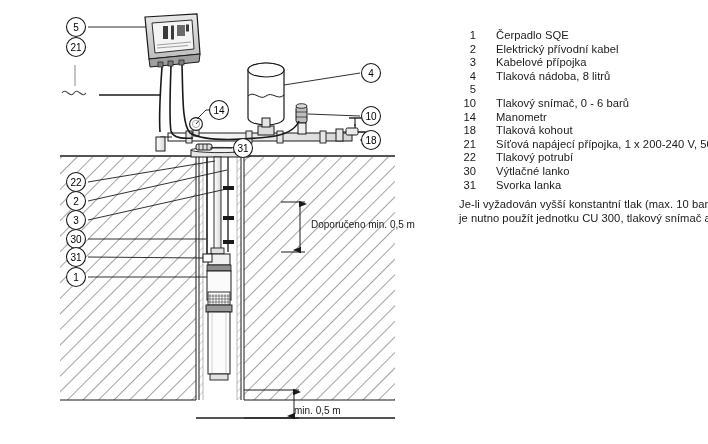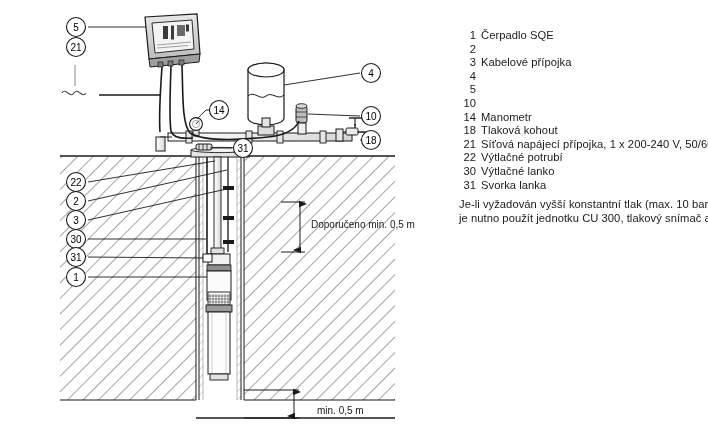--- a/index.html
+++ b/index.html
@@ -6,31 +6,31 @@
   body{width:708px;height:444px;position:relative;overflow:hidden;
        font-family:"Liberation Sans","DejaVu Sans",sans-serif;color:#1a1a1a;}
   .stage{position:absolute;inset:0;width:708px;height:444px;}
   svg{display:block;}
 
   
   #legend{position:absolute;left:459px;top:29px;width:248px;}
   .leg-row{display:flex;align-items:flex-start;font-size:11.2px;line-height:13.6px;
            letter-spacing:.05px;white-space:nowrap;}
   .leg-num{width:17px;text-align:right;flex:0 0 17px;}
-  .leg-txt{margin-left:5px;}
+  .leg-txt{margin-left:20px;}
 
   
   #note{position:absolute;left:459px;top:198px;width:244px;
         font-size:11.2px;line-height:13.6px;letter-spacing:.05px;}
   #note div{white-space:nowrap;}
 
   
   .dimcap{position:absolute;font-size:10px;line-height:13px;white-space:nowrap;}
   #dim-top-cap{left:311px;top:218px;}
-  #dim-bot-cap{left:317px;top:404px;}
+  #dim-bot-cap{left:294px;top:404px;}
 </style>
 </head>
 <body>
 
 <div class="stage">
 
   <svg width="708" height="444" viewBox="0 0 708 444">
 
     <defs>
       <pattern id="hatchR" width="11" height="11" patternUnits="userSpaceOnUse" patternTransform="rotate(45)">
@@ -331,49 +331,52 @@
 
   </svg>
 
   <div id="legend">
     <div class="leg-row">
       <span class="leg-num">1</span>
       <span class="leg-txt">Čerpadlo SQE</span>
     </div>
     <div class="leg-row">
       <span class="leg-num">2</span>
+      <span class="leg-txt">Elektrický přívodní kabel</span>
     </div>
     <div class="leg-row">
       <span class="leg-num">3</span>
       <span class="leg-txt">Kabelové přípojka</span>
     </div>
     <div class="leg-row">
       <span class="leg-num">4</span>
+      <span class="leg-txt">Tlaková nádoba, 8 litrů</span>
     </div>
     <div class="leg-row">
       <span class="leg-num">5</span>
     </div>
     <div class="leg-row">
       <span class="leg-num">10</span>
+      <span class="leg-txt">Tlakový snímač, 0 - 6 barů</span>
     </div>
     <div class="leg-row">
       <span class="leg-num">14</span>
       <span class="leg-txt">Manometr</span>
     </div>
     <div class="leg-row">
       <span class="leg-num">18</span>
       <span class="leg-txt">Tlaková kohout</span>
     </div>
     <div class="leg-row">
       <span class="leg-num">21</span>
       <span class="leg-txt">Síťová napájecí přípojka, 1 x 200-240 V, 50/60 Hz</span>
     </div>
     <div class="leg-row">
       <span class="leg-num">22</span>
-      <span class="leg-txt">Výtlačné potrubí</span>
+      <span class="leg-txt">Tlakový potrubí</span>
     </div>
     <div class="leg-row">
       <span class="leg-num">30</span>
       <span class="leg-txt">Výtlačné lanko</span>
     </div>
     <div class="leg-row">
       <span class="leg-num">31</span>
       <span class="leg-txt">Svorka lanka</span>
     </div>
   </div>

